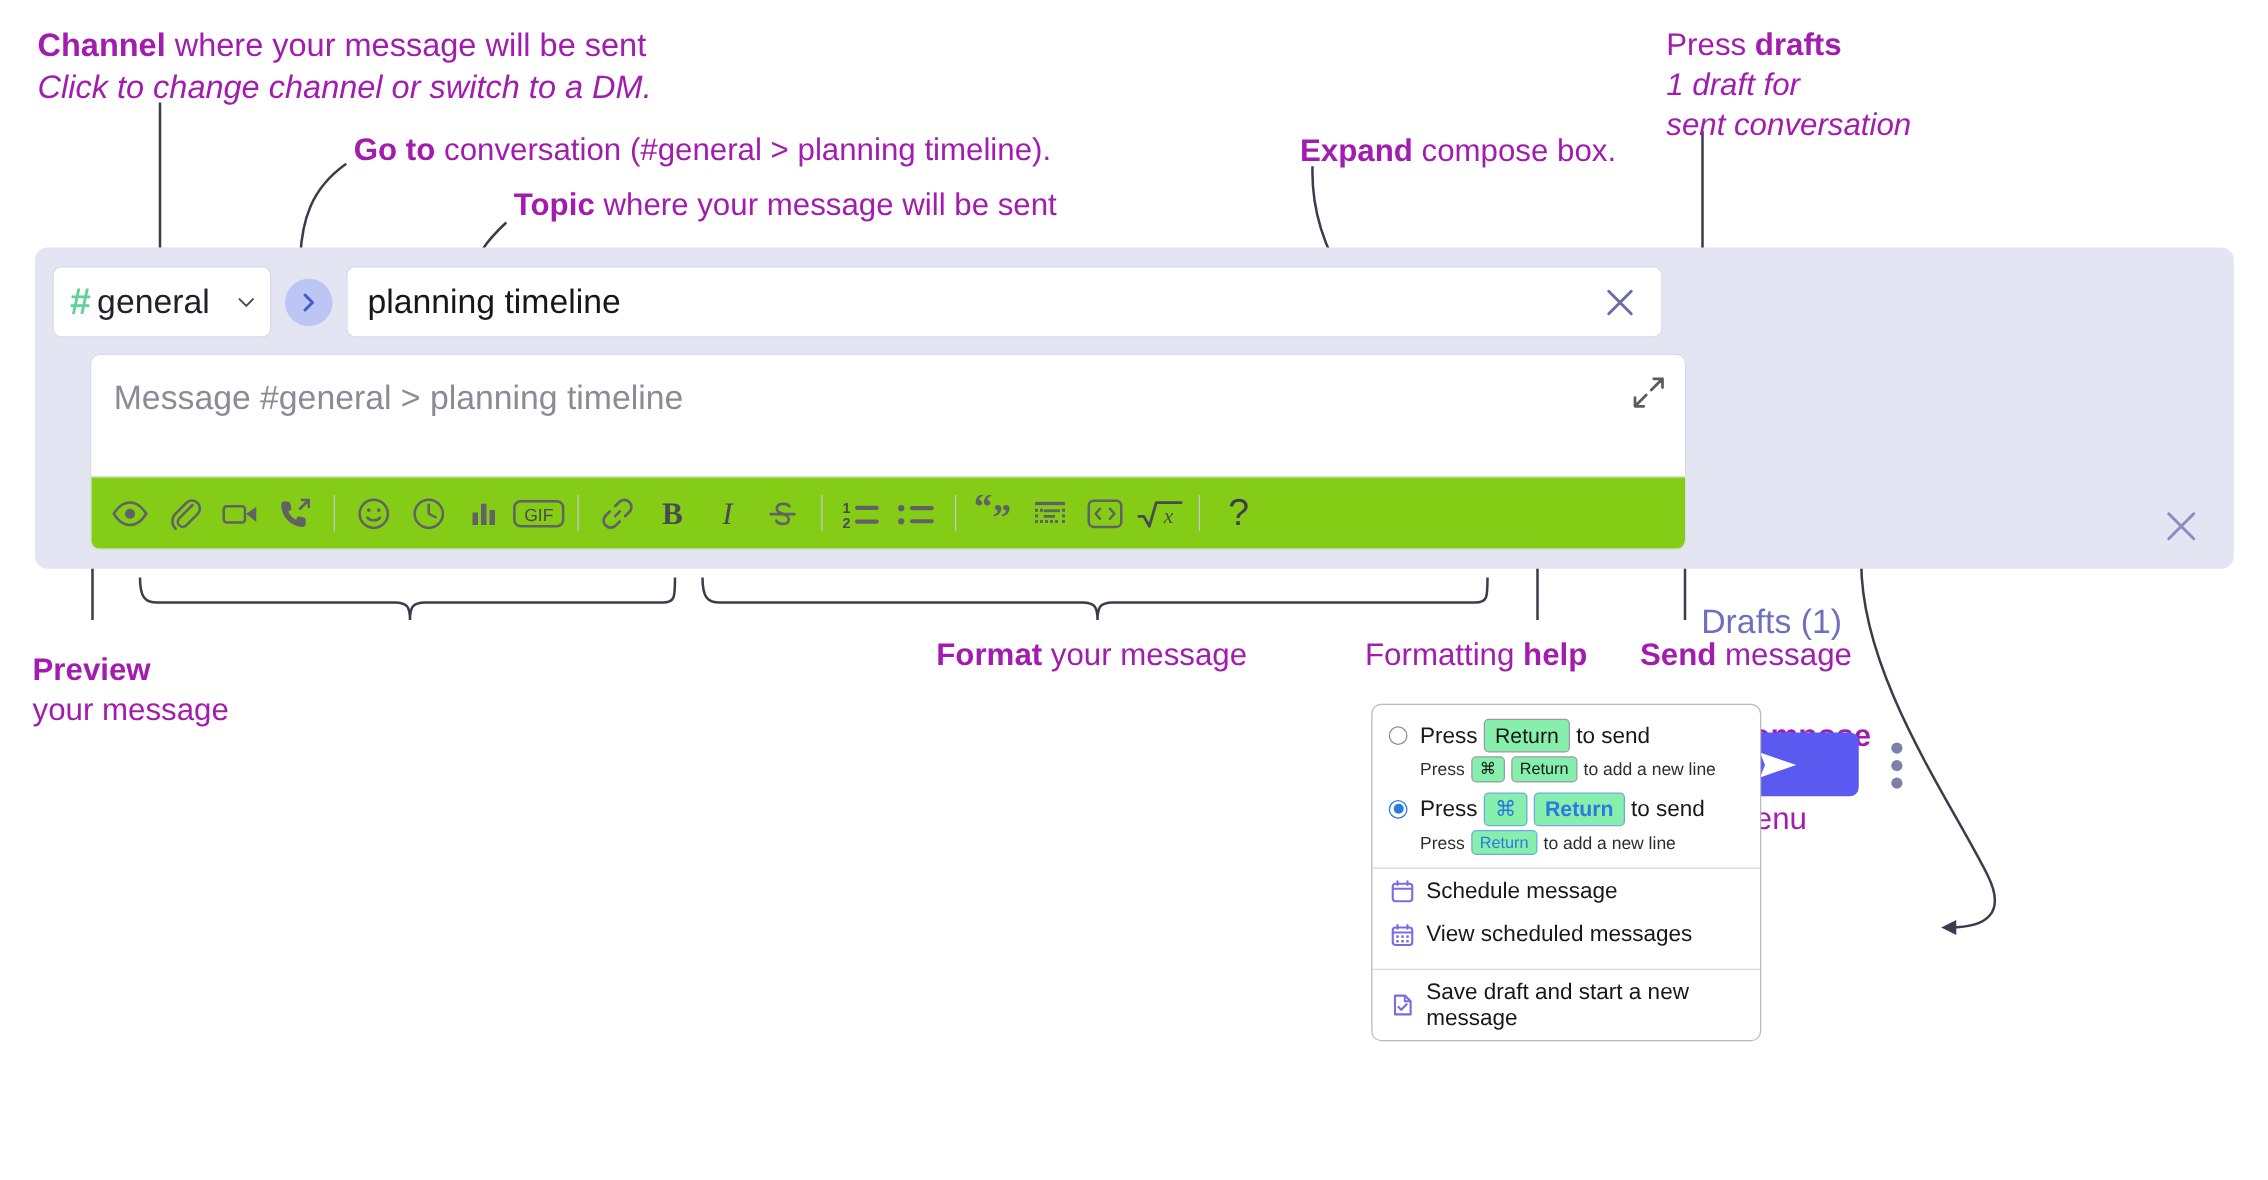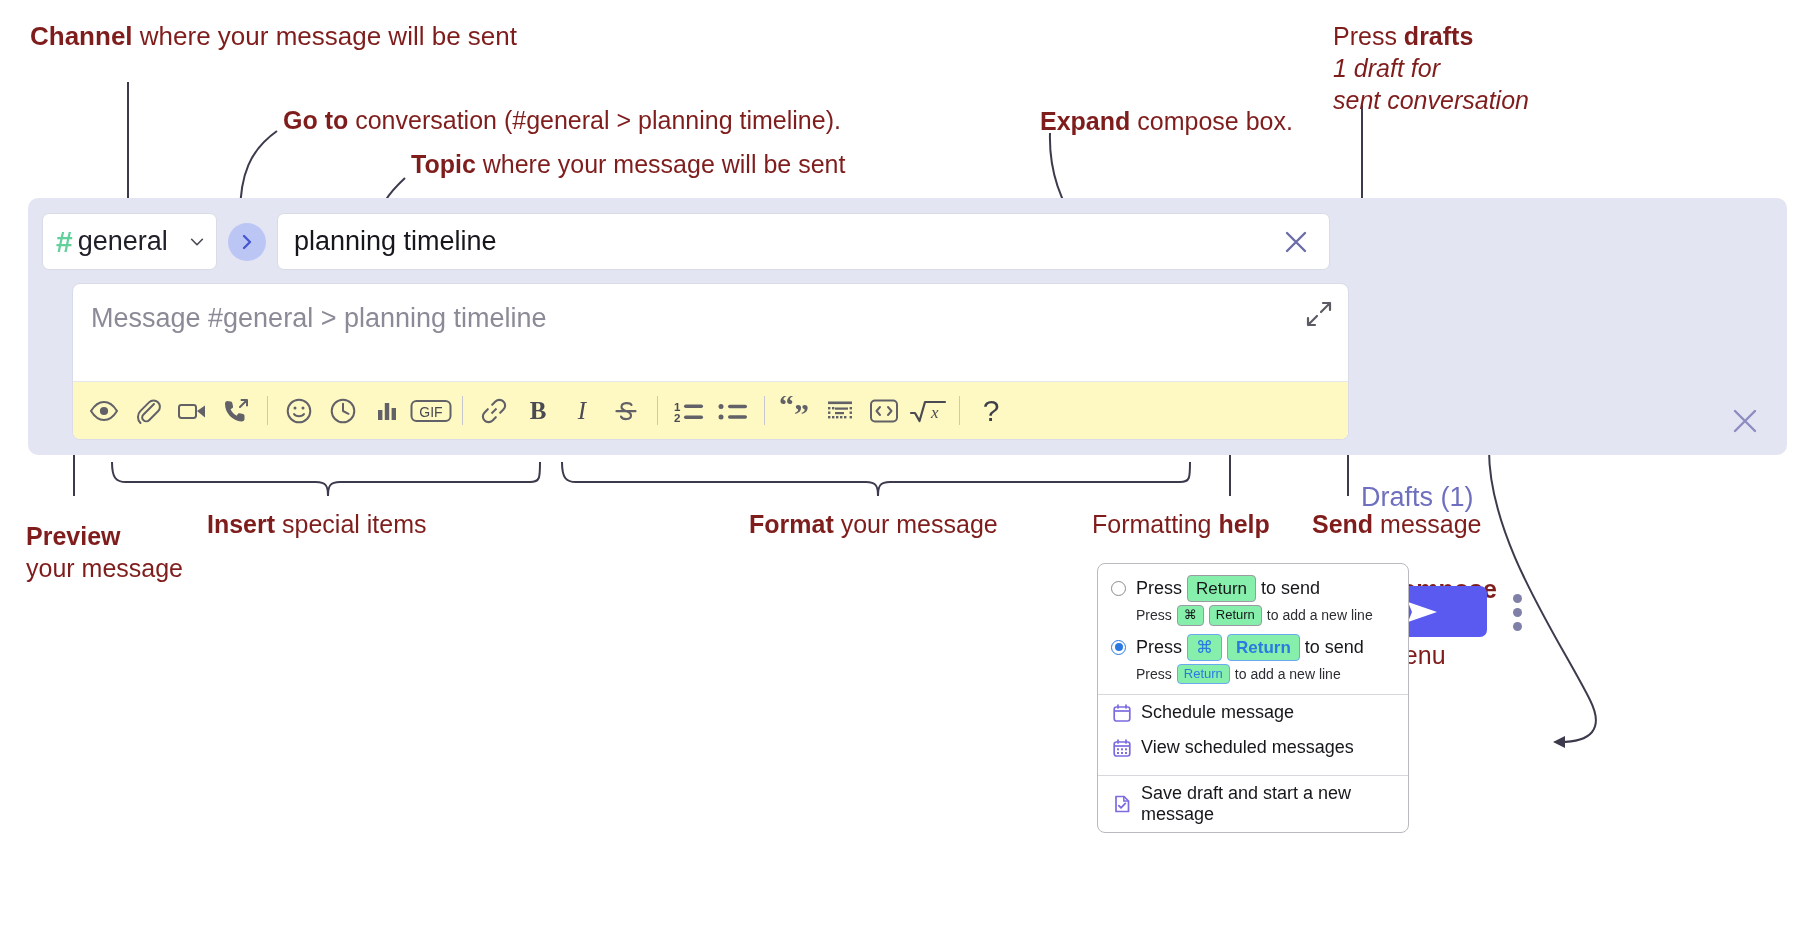--- a/index.html
+++ b/index.html
@@ -9,21 +9,21 @@
     height: 944px;
     background: #ffffff;
     font-family: "Liberation Sans", sans-serif;
     color: #2e2c42;
     position: relative;
     overflow: hidden;
   }
   .stage { position: absolute; inset: 0; }
 
   
-  .anno { position: absolute; color: #7f1d1d; line-height: 1.28; white-space: nowrap; }
+  .anno { position: absolute; color: #a21caf; line-height: 1.28; white-space: nowrap; }
   .anno b { font-weight: 700; }
   .anno i { font-style: italic; }
   .anno .ln { display: block; }
 
   #anno-channel  { left: 30px;  top: 20px;  font-size: 26px; }
   #anno-goto     { left: 283px; top: 104px; font-size: 25px; }
   #anno-topic    { left: 411px; top: 148px; font-size: 25px; }
   #anno-expand   { left: 1040px;top: 105px; font-size: 25px; }
   #anno-drafts   { left: 1333px;top: 20px;  font-size: 25px; }
   #anno-preview  { left: 26px;  top: 520px; font-size: 25px; }
@@ -99,21 +99,21 @@
     font-size: 27px; color: #8b8b97;
   }
   #expand-button {
     position: absolute; right: 15px; top: 16px;
     width: 28px; height: 28px; cursor: pointer;
   }
 
   #toolbar {
     position: absolute; left: 0; right: 0; bottom: 0;
     height: 58px;
-    background: #fef9c3;
+    background: #84cc16;
     border-top: 1px solid #e5e6ee;
     display: flex; align-items: center;
     padding-left: 9px;
   }
   .tb-btn {
     width: 44px; height: 44px;
     display: flex; align-items: center; justify-content: center;
     cursor: pointer; flex: 0 0 auto;
     color: #616167;
   }
@@ -230,20 +230,21 @@
 
     <g fill="none" stroke="#3b3b4d" stroke-width="2">
       <path d="M112 462 C112 478, 116 482, 126 482 L316 482 C326 482, 328 486, 328 496 C328 486, 330 482, 340 482 L530 482 C540 482, 540 478, 540 462"></path>
 
       <path d="M562 462 C562 478, 566 482, 576 482 L866 482 C876 482, 878 486, 878 496 C878 486, 880 482, 890 482 L1180 482 C1190 482, 1190 478, 1190 462"></path>
     </g>
   </svg>
 
   <div class="anno" id="anno-channel">
     <span class="ln"><b>Channel</b><span> where your message will be sent</span></span>
+    <span class="ln"><i>Click to change channel or switch to a DM.</i></span>
   </div>
 
   <div class="anno" id="anno-topic">
     <b>Topic</b><span> where your message will be sent</span>
   </div>
 
   <div class="anno" id="anno-goto">
     <b>Go to</b><span> conversation (#general &gt; planning timeline).</span>
   </div>
 
@@ -255,23 +256,20 @@
     <span class="ln"><span>Press </span><b>drafts</b></span>
     <span class="ln"><i>1 draft for</i></span>
     <span class="ln"><i>sent conversation</i></span>
   </div>
 
   <div class="anno" id="anno-preview">
     <span class="ln"><b>Preview</b></span>
     <span class="ln"><span>your message</span></span>
   </div>
 
-  <div class="anno" id="anno-insert">
-    <b>Insert</b><span> special items</span>
-  </div>
 
   <div class="anno" id="anno-format">
     <b>Format</b><span> your message</span>
   </div>
 
   <div class="anno" id="anno-help">
     <span>Formatting </span><b>help</b>
   </div>
 
   <div class="anno" id="anno-send">

